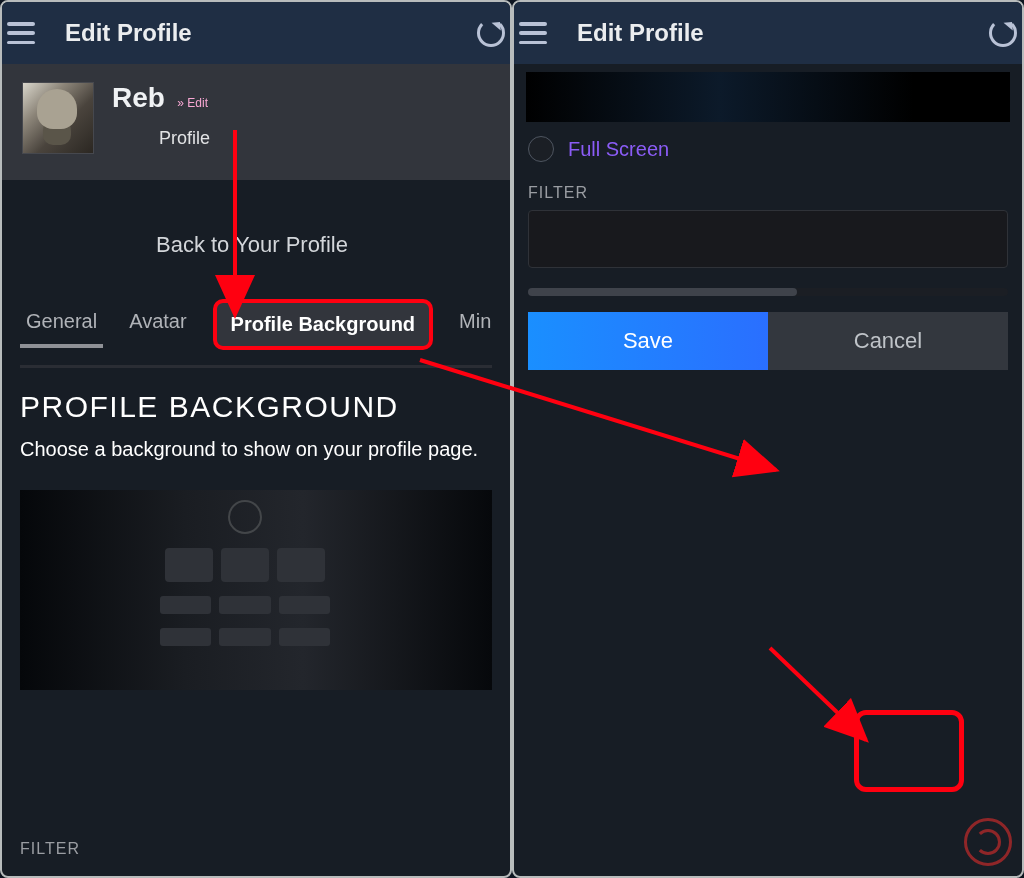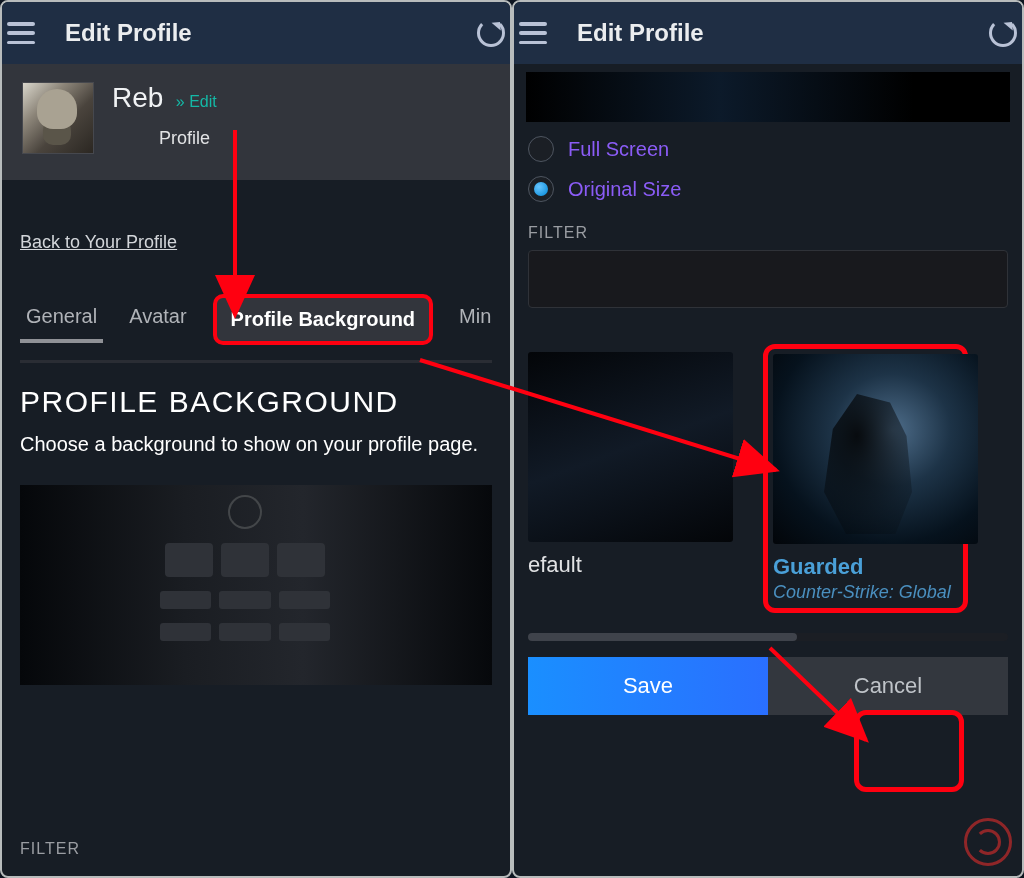--- a/index.html
+++ b/index.html
@@ -62,26 +62,26 @@
     border:1px solid #46484e;
     position:relative;
   }
   
   .avatar::before{
     content:""; position:absolute; left:14px; top:6px; width:40px; height:40px;
     border-radius:50% 50% 40% 40%; background:#a9a292;
     box-shadow: 0 22px 0 -6px #5a5549;
   }
   .profile-text { color:#fff; }
-  .profile-name { font-size:28px; font-weight:400; color:#f0f2f4; display:inline; }
-  .profile-sep { color:#14b8a6; font-size:16px; margin-left:8px; }
+  .profile-name { font-size:28px; font-weight:700; color:#f0f2f4; display:inline; }
+  .profile-sep { color:#f9a8d4; font-size:12px; margin-left:8px; }
   .profile-sub { display:block; font-size:18px; color:#e2e3e5; margin-top:14px;margin-left:47px; }
 
   .content1 { padding: 0 18px; }
-  .back-link { color:#d3d6da; font-size:18px; text-decoration:underline; display:block; text-align:left; margin:52px 8px 0 0; cursor:pointer; }
+  .back-link { color:#d3d6da; font-size:22px; display:block; text-align:center; margin:52px 8px 0 0; cursor:pointer; }
 
   .tabs { display:flex; align-items:center; gap:20px; margin-top:40px; border-bottom:3px solid #2a2d34; padding-bottom:16px; }
   .tab { color:#b0b3b8; font-size:20px; padding:8px 6px 12px; cursor:pointer; white-space:nowrap; }
   .tab.active-underline { position:relative; }
   .tab.active-underline::after { content:""; position:absolute; left:0; right:0; bottom:-3px; height:4px; background:#8f9196; }
   .tab.boxed {
     color:#fff; font-weight:600; background:#32353c;
     padding:10px 14px; border-radius:4px;
     border:4px solid #ff0010; border-radius:10px;
     position:relative; top:1px;
@@ -238,39 +238,24 @@
     <div class="header-title">Edit Profile</div>
     <div class="refresh-icon"></div>
   </div>
 
   <div class="darkstrip"></div>
 
   <div class="radio-row">
     <div class="radio-outer"></div>
     <div class="radio-lbl">Full Screen</div>
   </div>
-  <div class="radio-row">
-    <div class="radio-outer checked"></div>
-    <div class="radio-lbl">Original Size</div>
-  </div>
 
   <div class="filter-head">FILTER</div>
   <div class="filter-input"></div>
 
-  <div class="bg-grid">
-    <div class="bg-card">
-      <div class="bg-thumb"></div>
-      <div class="bg-title plain">efault</div>
-    </div>
-    <div class="bg-card selected selected-wrap">
-      <div class="bg-thumb"></div>
-      <div class="bg-title">Guarded</div>
-      <div class="bg-sub">Counter-Strike: Global</div>
-    </div>
-  </div>
 
   <div class="hscroll"></div>
 
   <div class="btn-row">
     <div class="btn save">Save</div>
     <div class="btn cancel">Cancel</div>
   </div>
 
   <div class="save-highlight" style="left:833px; left:auto; right:58px; bottom:84px; width:110px; height:82px;"></div>
 

